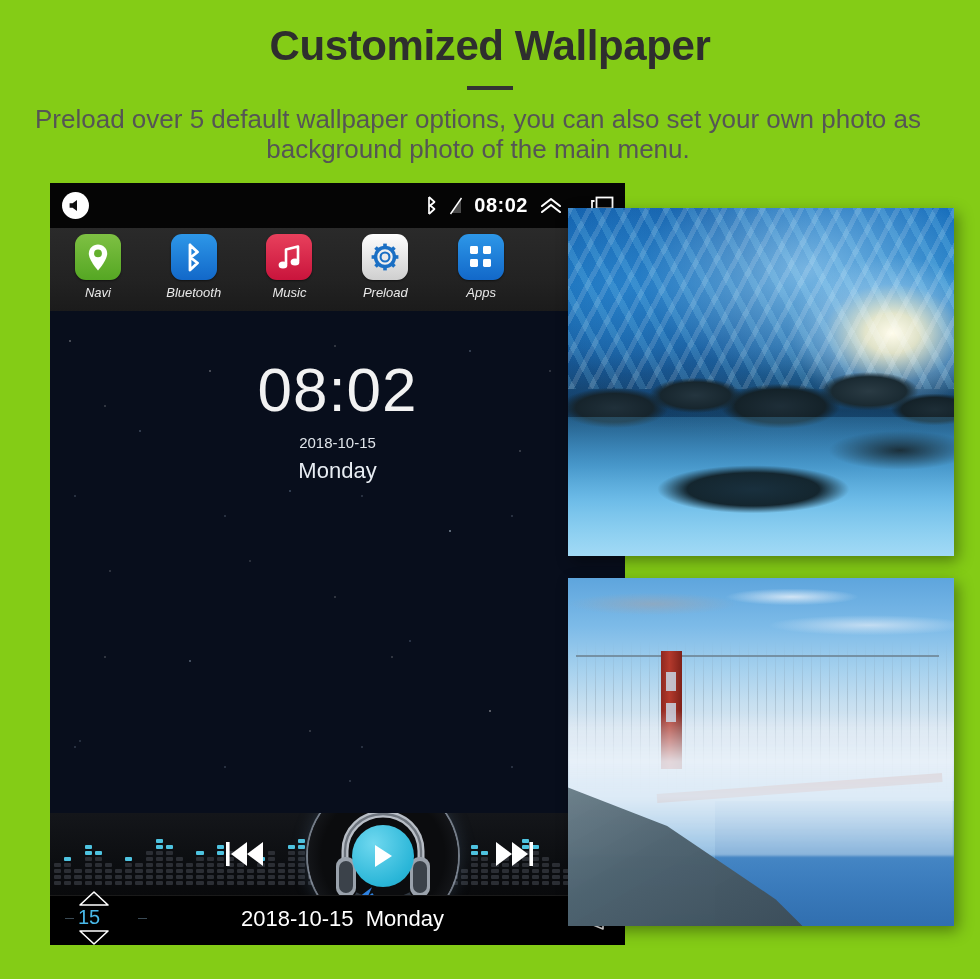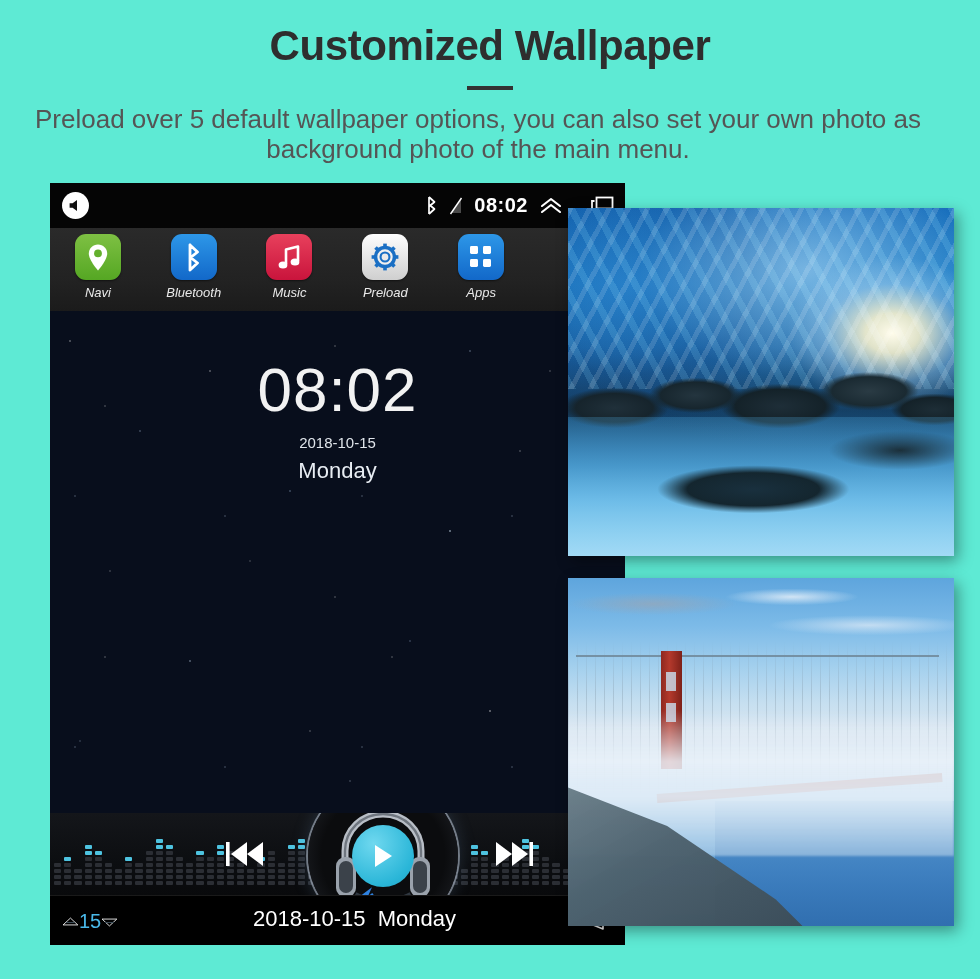--- a/index.html
+++ b/index.html
@@ -2,21 +2,21 @@
 <html><head>
 <meta charset="utf-8">
 <style>
   * { box-sizing: border-box; margin: 0; padding: 0; }
   html, body {
     width: 980px; height: 979px;
     background: #ffffff;
     font-family: "Liberation Sans", sans-serif;
     overflow: hidden;
   }
-  #root { position: relative; width: 980px; height: 979px; background:#5eead4; }
+  #root { position: relative; width: 980px; height: 979px; background:#84cc16; }
 
   
   .hdr { position:absolute; left:0; top:0; width:980px; height:183px; }
   .hdr-title {
     position:absolute; top:22px; left:0; width:980px;
     text-align:center; font-size:42px; font-weight:bold;
     color:#2e2e2e; letter-spacing:-0.4px;
   }
   .hdr-rule {
     position:absolute; top:86px; left:467px; width:46px; height:4px;
@@ -168,28 +168,28 @@
     width:62px; height:62px; border-radius:50%;
     background:radial-gradient(circle at 35% 30%,#6fd8ef 0%,#2ab6d8 70%,#1ea3c6 100%);
     display:flex; align-items:center; justify-content:center;
   }
 
   
   .botbar {
     position:absolute; left:0; top:712px; width:575px; height:50px;
     background:#000; border-top:1px solid #1a1a1a;
   }
-  .vol { position:absolute; left:12px; top:-6px; width:56px; height:62px;
-    display:flex; align-items:center; }
+  .vol { position:absolute; left:28px; top:-6px; width:56px; height:62px;
+    display:flex; flex-direction:column; }
   .vol-num { color:#49b8e8; font-size:20px; line-height:20px; position:relative; }
   .vol-num:before, .vol-num:after {
     content:""; position:absolute; top:11px; width:9px; height:1px; background:#3a4a55; }
   .vol-num:before{ left:-13px; } .vol-num:after{ right:-13px; }
   .bot-date {
-    position:absolute; left:17px; top:10px; width:575px; text-align:center;
+    position:absolute; left:5px; top:10px; width:575px; text-align:center;
     color:#ffffff; font-size:22px;
   }
   .back-arrow { position:absolute; right:18px; top:8px; }
 
   
   .photo {
     position:absolute; overflow:hidden;
     box-shadow:4px 5px 14px rgba(0,0,0,.38);
     background:#123;
   }

